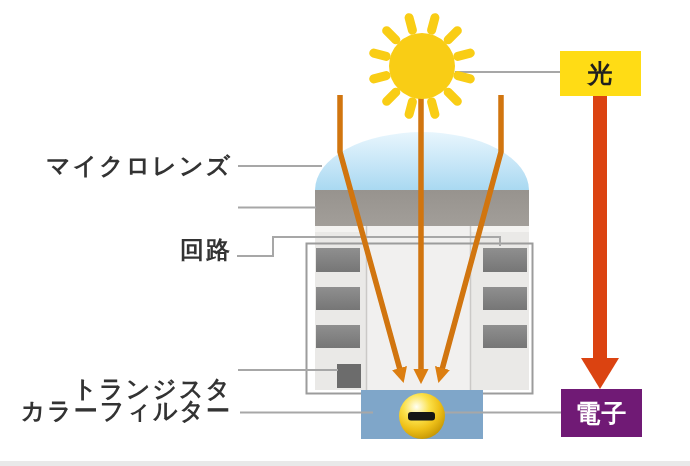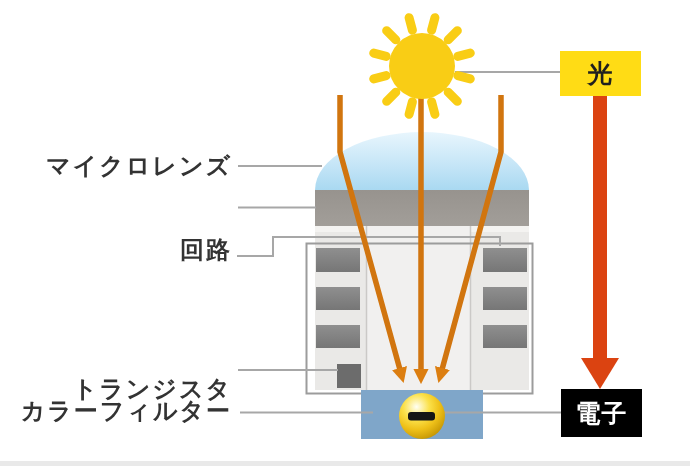--- a/index.html
+++ b/index.html
@@ -120,16 +120,16 @@
       <polygon points="581,358 619,358 600,389"></polygon>
     </g>
   </svg>
 
   <div class="label" style="top:155px">マイクロレンズ</div>
   <div class="label" style="top:239px">回路</div>
   <div class="label" style="top:378px">トランジスタ</div>
   <div class="label" style="top:400px">カラーフィルター</div>
 
   <div id="light-box" class="callout-box" style="background: rgb(255, 220, 21);">光</div>
-  <div id="electron-box" class="callout-box" style="background: #000000;">電子</div>
+  <div id="electron-box" class="callout-box" style="background: #701a75;">電子</div>
 
   <div id="bottom-strip"></div>
 </div>
 
 </body></html>

